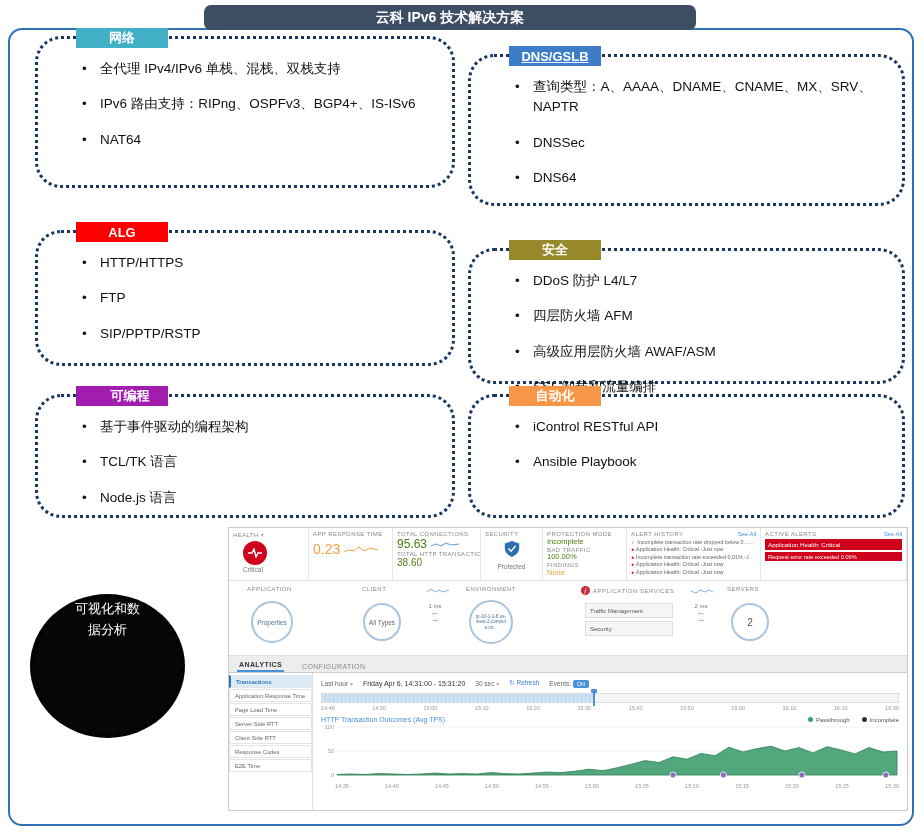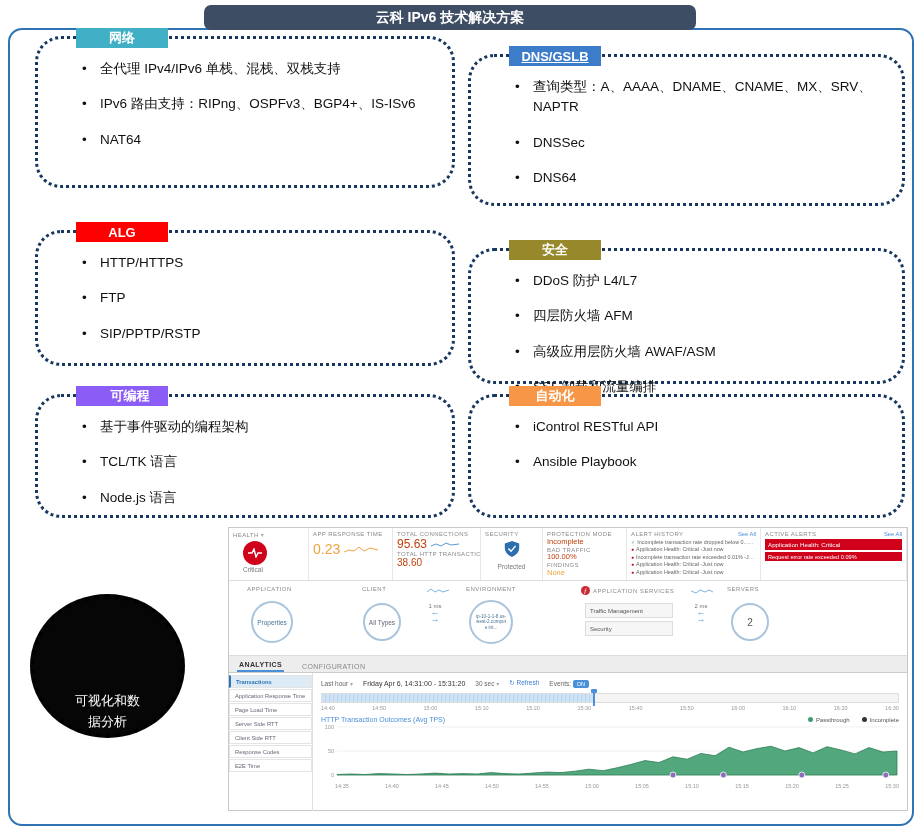--- a/index.html
+++ b/index.html
@@ -26,32 +26,32 @@
     color:#fff; font-weight:bold; font-size:13px; display:flex; align-items:center;
     justify-content:center; padding:0 12px; }
   .fbox ul { list-style:none; margin:20px 18px 0 42px; }
   .fbox li { position:relative; font-size:13.5px; color:#111; line-height:1.5;
     padding-left:20px; margin-bottom:15px; }
   .fbox li::before { content:"•"; position:absolute; left:2px; color:#111; }
 
   
   .viz-ellipse { position:absolute; left:30px; top:594px; width:155px; height:144px;
     background:#060606; border:5px dotted #000; border-radius:50%;
-    display:flex; align-items:flex-end; justify-content:center; z-index:3; }
+    display:flex; align-items:flex-start; justify-content:center; z-index:3; }
   .viz-ellipse span { color:#fff; font-size:13px; text-align:center; width:76px; line-height:1.6; }
 
   
   .dashboard { position:absolute; left:228px; top:527px; width:680px; height:284px;
     background:#fff; border:1px solid #c9c9c9; z-index:4; }
 
   .stats-row { display:flex; height:53px; border-bottom:1px solid #ddd; }
   .stats-row .col { border-right:1px solid #e7e7e7; padding:3px 4px; overflow:hidden; }
   .collabel { font-size:6px; color:#8a8a8a; letter-spacing:.4px; white-space:nowrap; }
   .caret { font-size:6px; color:#aaa; }
-  .blue { color:#c2410c; } .orange { color:#f0a33f; }
+  .blue { color:#4d7c0f; } .orange { color:#f0a33f; }
 
   .c-health { width:80px; }
   .health-circle { width:24px; height:24px; border-radius:50%; background:#d0021b;
     margin:3px 0 1px 10px; display:flex; align-items:center; justify-content:center; }
   .health-status { font-size:6.5px; color:#777; margin-left:10px; }
 
   .c-art { width:84px; }
   .art-row { display:flex; align-items:center; gap:4px; margin-top:4px; }
   .val-lg { font-size:14px; }
 
@@ -170,21 +170,21 @@
     <div class="tab" style="background-color: rgb(151, 137, 43);">安全</div>
     <ul>
 
     <li>DDoS 防护 L4/L7</li>
         <li>四层防火墙 AFM</li>
         <li>高级应用层防火墙 AWAF/ASM</li>
         <li>SSL 卸载和流量编排</li>
       </ul>
   </div>
   <div class="fbox box5">
-    <div class="tab" style="background-color: #8b5cf6; padding-left: 28px;">可编程</div>
+    <div class="tab" style="background-color: #a21caf; padding-left: 28px;">可编程</div>
     <ul>
 
     <li>基于事件驱动的编程架构</li>
         <li>TCL/TK 语言</li>
         <li>Node.js 语言</li>
       </ul>
   </div>
   <div class="fbox box6">
     <div class="tab" style="background-color: rgb(247, 150, 70);">自动化</div>
     <ul>

